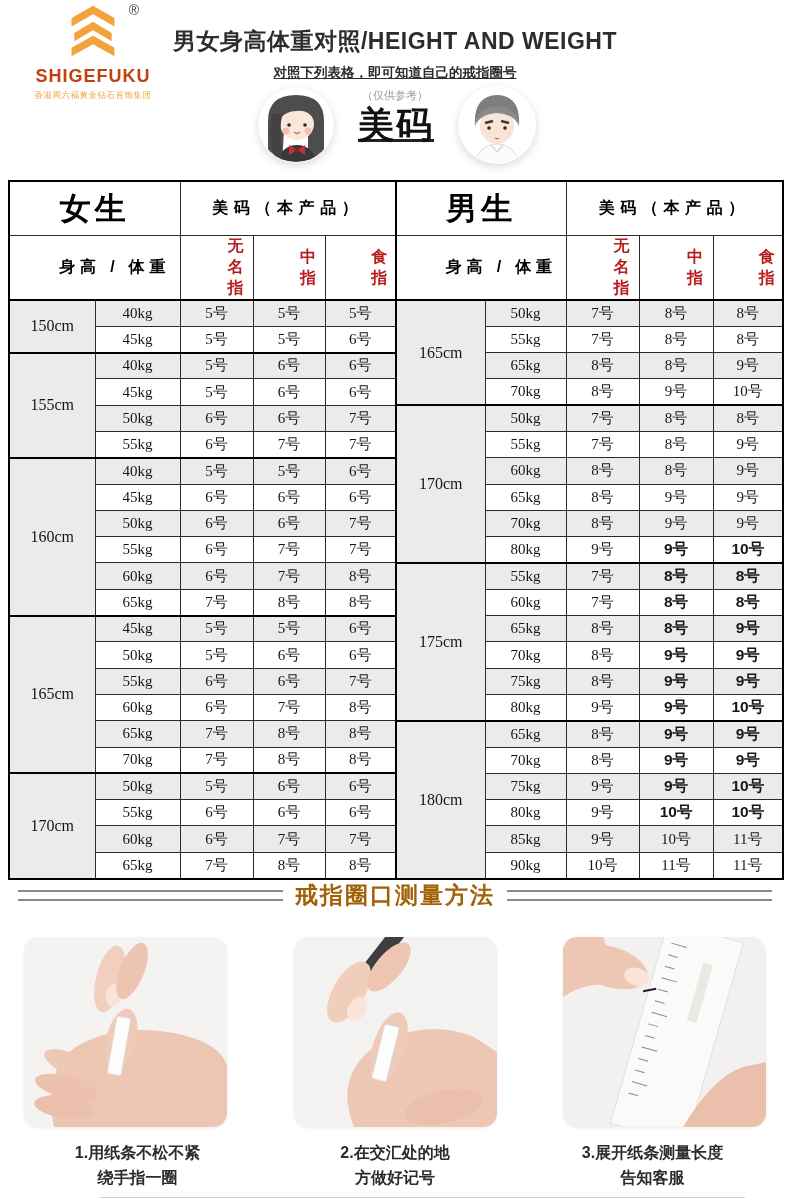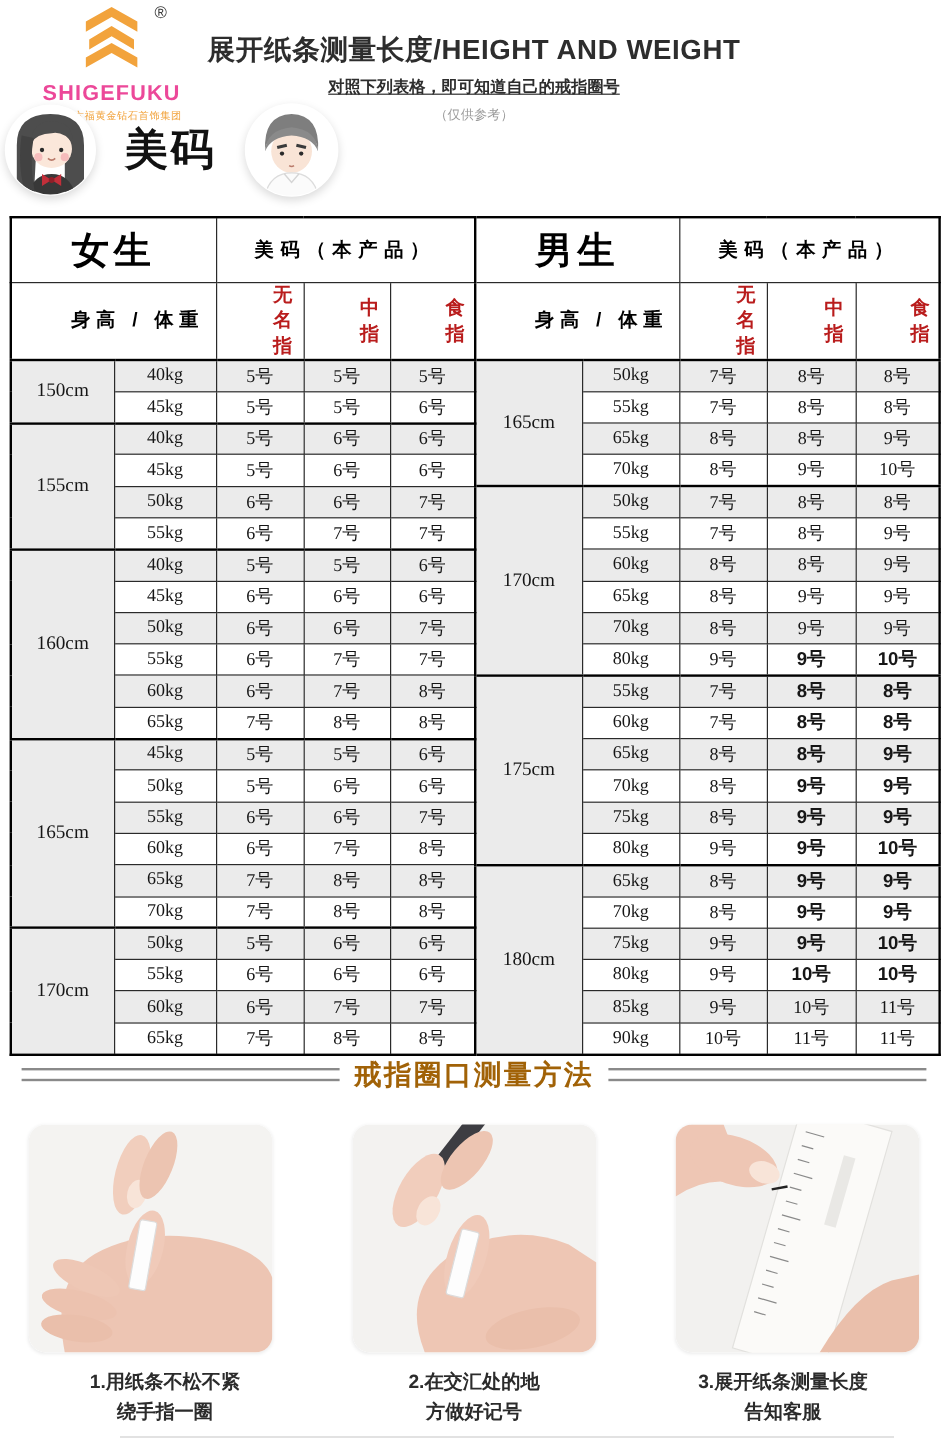--- a/index.html
+++ b/index.html
@@ -3,31 +3,31 @@
 <meta charset="utf-8">
 <style>
   html,body{margin:0;padding:0;background:#fff;}
   .page{position:relative;width:790px;height:1202px;background:#fff;overflow:hidden;
         font-family:"Liberation Sans",sans-serif;color:#222;}
 
   
   .logo{position:absolute;left:8px;top:4px;width:170px;text-align:center;}
   .logo-icon-wrap{position:relative;display:inline-block;}
   .logo-reg{position:absolute;right:-16px;top:-2px;font-size:14px;color:#3b3b3b;}
-  .logo-brand{font-size:18px;font-weight:bold;color:#ec4899;letter-spacing:1px;margin-top:2px;}
+  .logo-brand{font-size:18px;font-weight:bold;color:#c2410c;letter-spacing:1px;margin-top:2px;}
   .logo-tagline{font-size:8.5px;color:#F2A33C;margin-top:3px;letter-spacing:.5px;}
 
   
   .header-block{position:absolute;left:0;right:0;top:26px;text-align:center;}
   .page-title{font-size:23px;font-weight:bold;color:#2d2d2d;letter-spacing:.5px;margin:0;}
   .page-subtitle{font-size:13.5px;font-weight:bold;color:#2d2d2d;margin:7px 0 0 0;text-decoration:underline;}
   .page-note{font-size:11px;color:#9a9a9a;margin:6px 0 0 0;}
 
-  .avatar-row{position:absolute;left:4px;right:0;top:86px;display:flex;
-              align-items:center;gap:24px;}
+  .avatar-row{position:absolute;left:4px;right:0;top:86px;display:flex;justify-content:center;
+              align-items:center;gap:24px;text-decoration:underline;}
   .avatar{border-radius:50%;box-shadow:0 3px 8px rgba(0,0,0,.15);background:#fff;}
   .size-system-label{font-size:36px;font-weight:900;color:#111;letter-spacing:2px;}
 
   
   .size-table{position:absolute;left:8px;top:180px;width:774px;border-collapse:collapse;
               table-layout:fixed;border:2px solid #000;}
   .size-table th,.size-table td{border:1px solid #2a2a2a;text-align:center;padding:0;overflow:hidden;}
   .size-table thead tr:nth-child(1) th{height:53px;}
   .size-table thead tr:nth-child(2) th{height:46px;padding-left:40px;}
   .gender-header{font-family:Liberation Sans, sans-serif;font-size:31px;font-weight:bold;color:#000;letter-spacing:4px;}
@@ -67,21 +67,21 @@
         <polygon points="12,31 32,19 52,31 52,40 32,28 12,40" fill="#F2A33C"></polygon>
         <polygon points="9,47 32,34 55,47 55,56 32,43 9,56" fill="#F2A33C"></polygon>
       </svg>
       <span class="logo-reg">®</span>
     </div>
     <div class="logo-brand">SHIGEFUKU</div>
     <div class="logo-tagline">香港周六福黄金钻石首饰集团</div>
   </div>
 
   <div class="header-block">
-    <h1 class="page-title">展开纸条测量长度/HEIGHT AND WEIGHT</h1>
+    <h1 class="page-title">男女身高体重对照/HEIGHT AND WEIGHT</h1>
     <p class="page-subtitle">对照下列表格，即可知道自己的戒指圈号</p>
     <p class="page-note">（仅供参考）</p>
   </div>
 
   <div class="avatar-row">
     <svg class="avatar" width="76" height="76" viewBox="0 0 76 76">
       <defs>
           <clipPath id="fc">
             <circle cx="38" cy="38" r="37"></circle>
           </clipPath>

